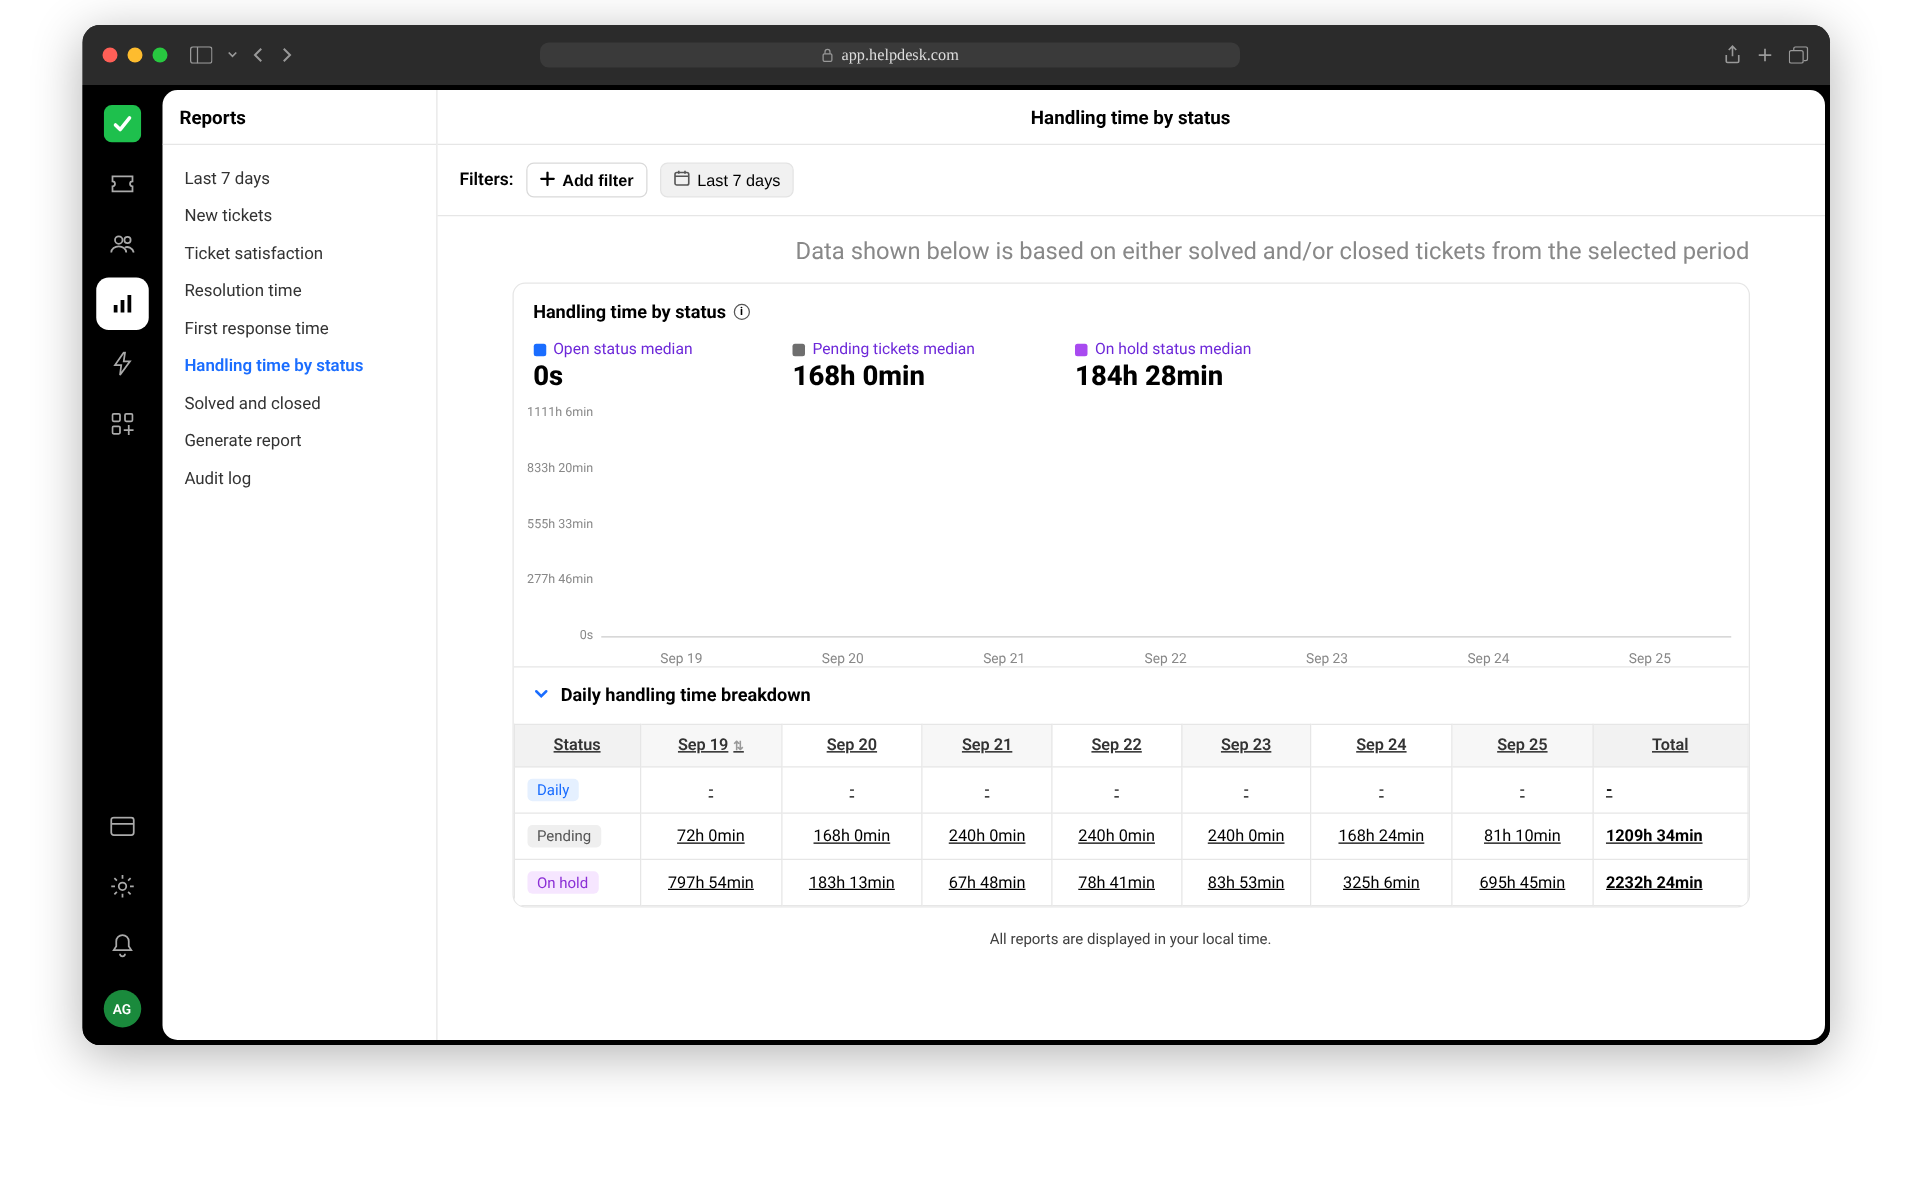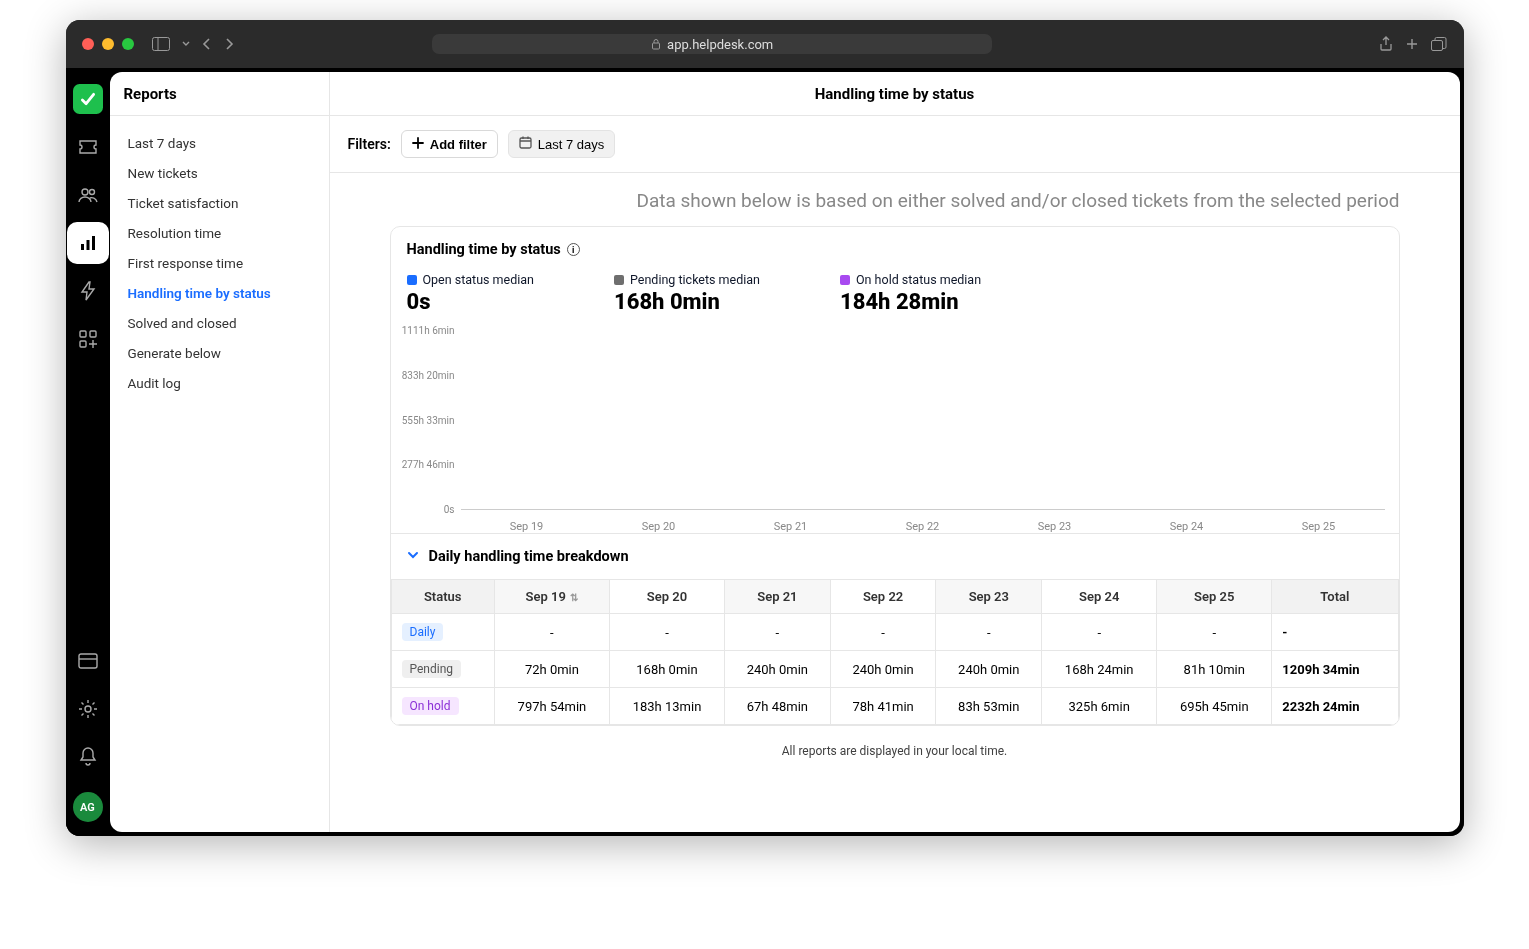--- a/index.html
+++ b/index.html
@@ -37,27 +37,28 @@
     align-items: center;
     justify-content: center;
     gap: 6px;
     background: #3a3a3a;
     color: #ddd;
     height: 20px;
     border-radius: 7px;
     max-width: 560px;
     margin: 10px auto;
     font-size: 13px;
+    font-family: Liberation Serif, serif;
   }
   .tb-icon { color: #999; display: inline-flex; }
   .nav-left, .nav-right { display: flex; gap: 12px; align-items: center; }
   .nav-right { margin-left: auto; }
   .workspace { flex: 1; display: flex; background: #000; }
   .rail {
-    width: 44px;
+    width: 64px;
     background: #000;
     display: flex;
     flex-direction: column;
     align-items: center;
     padding: 10px 0;
     gap: 6px;
   }
   .rail-icon {
     width: 42px; height: 42px;
     display: flex; align-items: center; justify-content: center;
@@ -115,21 +116,21 @@
     display: inline-flex; align-items: center; gap: 6px; font-size: 13px; font-weight: 600;
     background: #fff; cursor: pointer;
   }
   .pill.muted { background: #f1f1f1; border-color: #e3e3e3; font-weight: 500; }
   .content { flex: 1; overflow-y: auto; padding: 16px 60px 20px; }
   .note { text-align: right; font-size: 19px; color: #888; margin-bottom: 14px; }
   .card { border: 1px solid #e6e6e6; border-radius: 10px; overflow: hidden; }
   .card-head { padding: 14px 16px 8px; display: flex; align-items: center; gap: 6px; font-weight: 700; font-size: 14.5px; }
   .legend-row { display: flex; gap: 80px; padding: 6px 16px 16px; }
   .legend-item { display: flex; flex-direction: column; gap: 2px; }
-  .legend-top { display: flex; align-items: center; gap: 6px; font-size: 12.5px; color: #0f172a; }
+  .legend-top { display: flex; align-items: center; gap: 6px; font-size: 12.5px; color: #6d28d9; }
   .swatch { width: 10px; height: 10px; border-radius: 2px; }
   .legend-val { font-size: 22px; font-weight: 800; }
   .chart {
     position: relative; height: 180px; margin: 0 14px 6px 70px;
     border-bottom: 1px solid #ccc;
   }
   .ylabel {
     position: absolute; left: -66px; font-size: 10px; color: #888; width: 60px; text-align: right;
     transform: translateY(-50%);
   }
@@ -138,21 +139,21 @@
   }
   .bar-group { flex: 1; display: flex; align-items: flex-end; justify-content: center; gap: 4px; }
   .bar { width: 18px; border-radius: 2px 2px 0 0; }
   .xaxis { display: flex; margin: 0 14px 0 70px; }
   .xlabel { flex: 1; text-align: center; font-size: 11px; color: #888; padding-top: 4px; }
 
   .section-hdr {
     padding: 14px 16px; display: flex; align-items: center; gap: 10px;
     font-weight: 700; font-size: 14.5px; border-top: 1px solid #e6e6e6;
   }
-  table { width: 100%; border-collapse: collapse; font-size: 13px; }
+  table { width: 100%; border-collapse: collapse; font-size: 13px; text-decoration: underline; }
   thead th {
     background: #f2f2f2; border: 1px solid #e6e6e6; padding: 9px 10px;
     font-weight: 600; color: #333;
   }
   tbody td {
     border: 1px solid #e6e6e6; padding: 9px 10px; text-align: center;
   }
   tbody td:first-child { text-align: left; }
   tbody tr:nth-child(odd) td { background: #fff; }
   tbody tr:nth-child(even) td:nth-child(1),
@@ -305,21 +306,21 @@
       <div class="sidebar">
         <div class="sidebar-hdr">Reports</div>
         <div class="side-nav" id="side-nav">
             <div class="side-item">Last 7 days</div>
             <div class="side-item">New tickets</div>
             <div class="side-item">Ticket satisfaction</div>
             <div class="side-item">Resolution time</div>
             <div class="side-item">First response time</div>
             <div class="side-item active">Handling time by status</div>
             <div class="side-item">Solved and closed</div>
-            <div class="side-item">Generate below</div>
+            <div class="side-item">Generate report</div>
             <div class="side-item">Audit log</div>
           </div>
       </div>
 
       <div class="main">
         <div class="page-hdr">Handling time by status</div>
         <div class="filters-row">
           <span class="filters-label">Filters:</span>
           <button class="pill">
             <span><svg width="12" height="12" viewBox="0 0 12 12">

